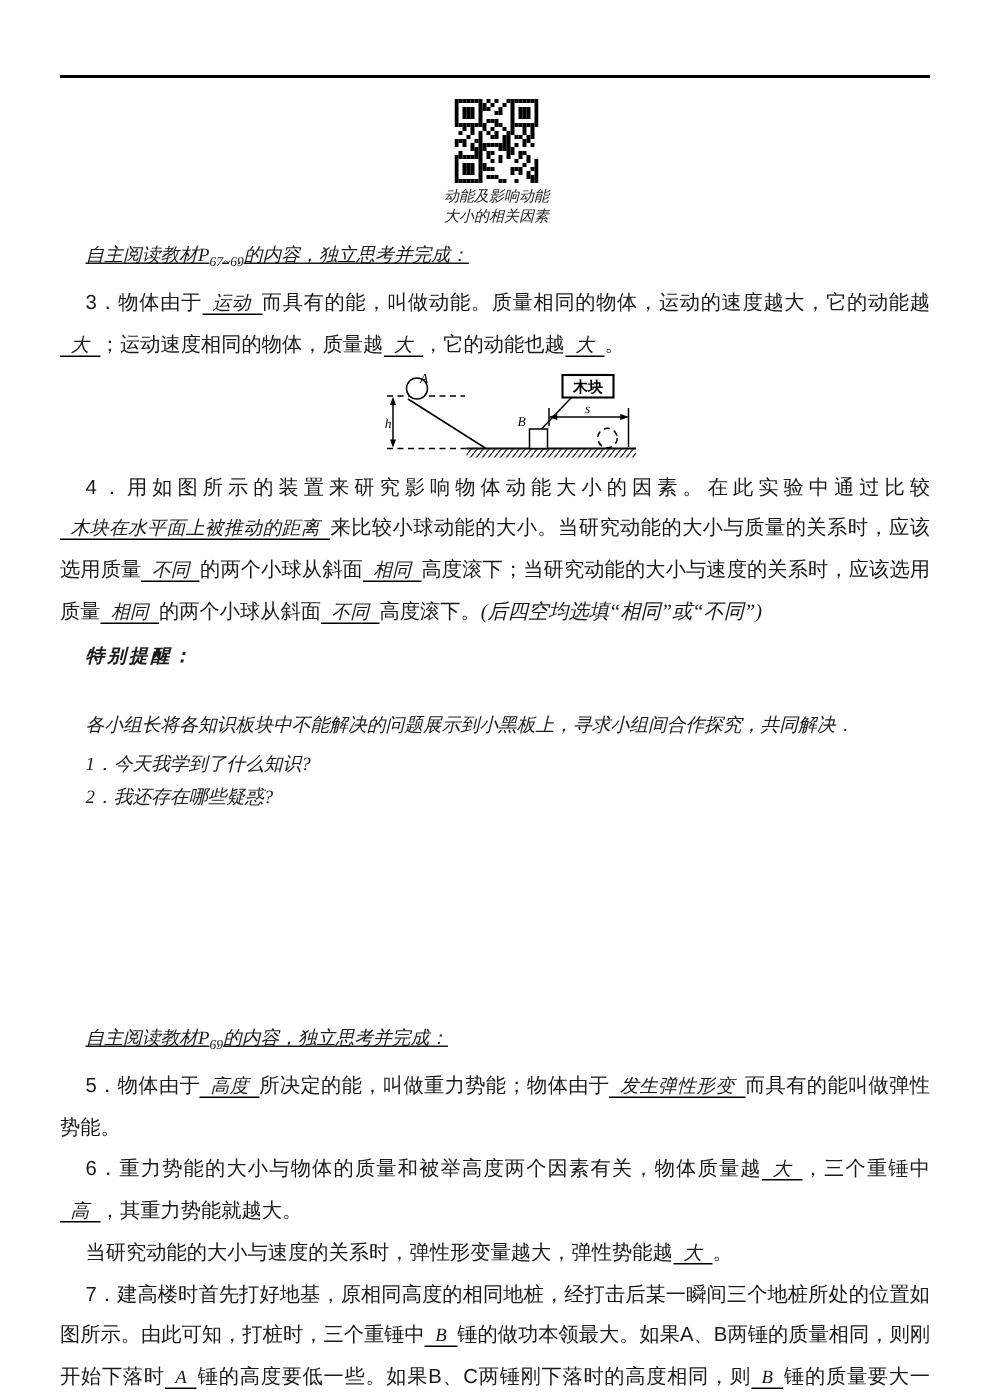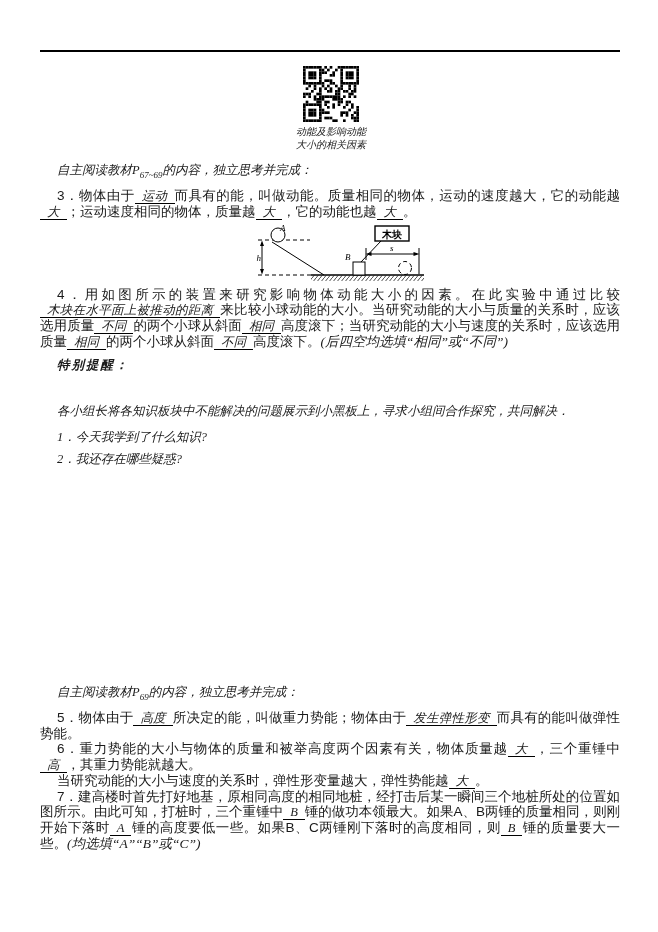--- a/index.html
+++ b/index.html
@@ -6,28 +6,28 @@
   .page{position:relative;width:658px;height:932px;margin:0 auto;background:#ffffff;
         font-family:"Liberation Sans",sans-serif;color:#1a1a1a;overflow:hidden;}
   .rule{position:absolute;left:40px;top:50px;width:580px;height:2px;background:#000;}
   .qr-wrap{position:absolute;left:0;top:66px;width:658px;display:flex;flex-direction:column;align-items:center;padding-left:4px;box-sizing:border-box;}
   .qr-box{width:56px;height:56px;line-height:0;}
   .qr-caption{font-family:"Liberation Serif",serif;font-style:italic;font-size:10px;line-height:13px;
               text-align:center;margin-top:3px;color:#222;}
   .group1{position:absolute;left:40px;top:160px;width:580px;}
   .group2{position:absolute;left:40px;top:682px;width:580px;}
   p{margin:0;}
-  .body-p{font-size:13.5px;line-height:15px;text-align:justify;}
+  .body-p{font-size:13.5px;line-height:27px;text-align:justify;}
   .indent{text-indent:17px;}
   .kai{font-family:Liberation Serif, serif;font-style:italic;}
   .kai-p{font-family:"Liberation Serif",serif;font-style:italic;font-size:12.5px;line-height:22px;text-align:justify;}
   .kai-head{font-weight:bold;letter-spacing:2px;}
   .blank{font-family:"Liberation Serif",serif;font-style:italic;font-size:12.5px;
          border-bottom:1px solid #000;padding:0 7px;white-space:nowrap;}
-  .read-line{font-family:"Liberation Serif",serif;font-style:italic;font-size:12.5px;line-height:20px;margin-bottom:3px;}
+  .read-line{font-family:"Liberation Serif",serif;font-style:italic;font-size:12.5px;line-height:20px;margin-bottom:3px;text-decoration:underline;}
   sub{font-size:9px;}
   .diagram-wrap{margin:3px 0 4px 216px;line-height:0;}
   .dlbl{font-family:"Liberation Serif",serif;font-style:italic;font-size:9px;fill:#000;}
   .dbox{font-size:10px;font-weight:bold;fill:#000;font-family:"Liberation Sans",sans-serif;}
   .mt24{margin-top:24px;}
   .mt4{margin-top:4px;}
   svg .ln{stroke:#000;stroke-width:1;fill:none;}
   svg .thick{stroke-width:1.4;}
   svg .dash{stroke-dasharray:4 3;}
 </style>

